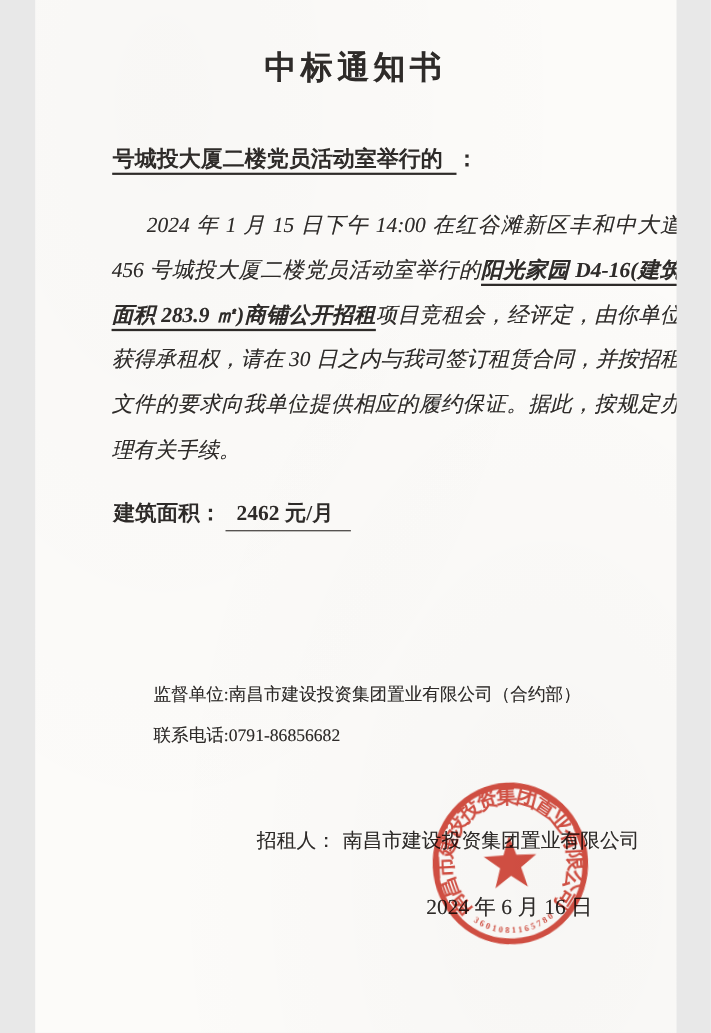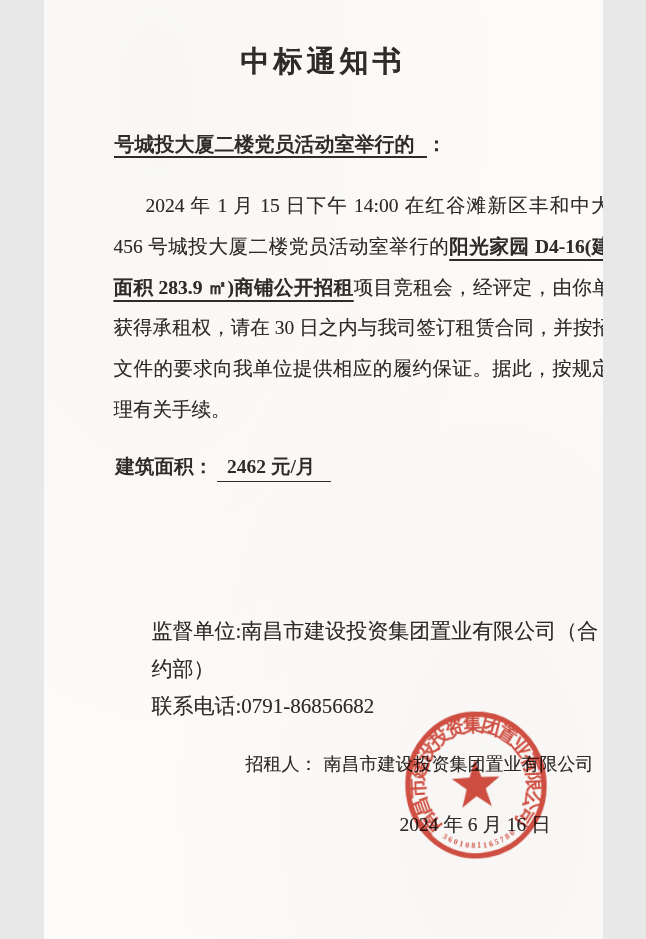--- a/index.html
+++ b/index.html
@@ -7,40 +7,42 @@
     position:relative;
     width:559px;height:939px;
     margin:0 auto;
     background:
       radial-gradient(ellipse at 20% 10%, rgba(0,0,0,0.015), transparent 60%),
       radial-gradient(ellipse at 80% 85%, rgba(0,0,0,0.02), transparent 55%),
       #fcfbf9;
     overflow:hidden;
     font-family:"Liberation Serif","DejaVu Serif",serif;
     color:#2e2b29;
+    padding-left:24px;
   }
   .title{
     position:absolute;top:42px;left:0;right:0;
     margin:0;text-align:center;
     font-size:29px;font-weight:bold;letter-spacing:4px;
     text-shadow:0 0 .4px rgba(40,40,40,.5);
   }
   .recipient{
     position:absolute;top:131px;left:70px;
     font-size:20px;font-weight:bold;
   }
   .recipient-name{
     border-bottom:2px solid #2e2b29;
     padding:0 12px 1px 1px;
   }
   .body-para{
     position:absolute;top:186px;left:70px;width:518px;
     margin:0;font-size:19.5px;line-height:40.8px;
     text-align:justify;text-indent:32px;
     text-shadow:0 0 .4px rgba(40,40,40,.4);
+    font-style:italic;
   }
   .em-underline{
     font-weight:bold;
     text-decoration:underline;
     text-underline-offset:6px;
     text-decoration-thickness:1.6px;
   }
   .result{
     position:absolute;top:453px;left:72px;
     font-size:19.5px;font-weight:bold;
@@ -51,21 +53,21 @@
     margin-left:4px;
   }
   .notice{
     position:absolute;top:534px;left:70px;width:518px;
     margin:0;font-size:19.5px;line-height:40.5px;
     text-align:justify;text-indent:36px;
     text-shadow:0 0 .4px rgba(40,40,40,.4);
   }
   .contact{
     position:absolute;top:613px;left:108px;
-    font-size:21px;line-height:37.5px;
+    font-size:16px;line-height:37.5px;
     text-shadow:0 0 .4px rgba(40,40,40,.4);
   }
   .lessor{
     position:absolute;top:752px;left:202px;
     font-size:18px;
     text-shadow:0 0 .4px rgba(40,40,40,.4);
   }
   .lessor-name{margin-left:6px;}
   .date-line{
     position:absolute;top:811px;left:356px;

